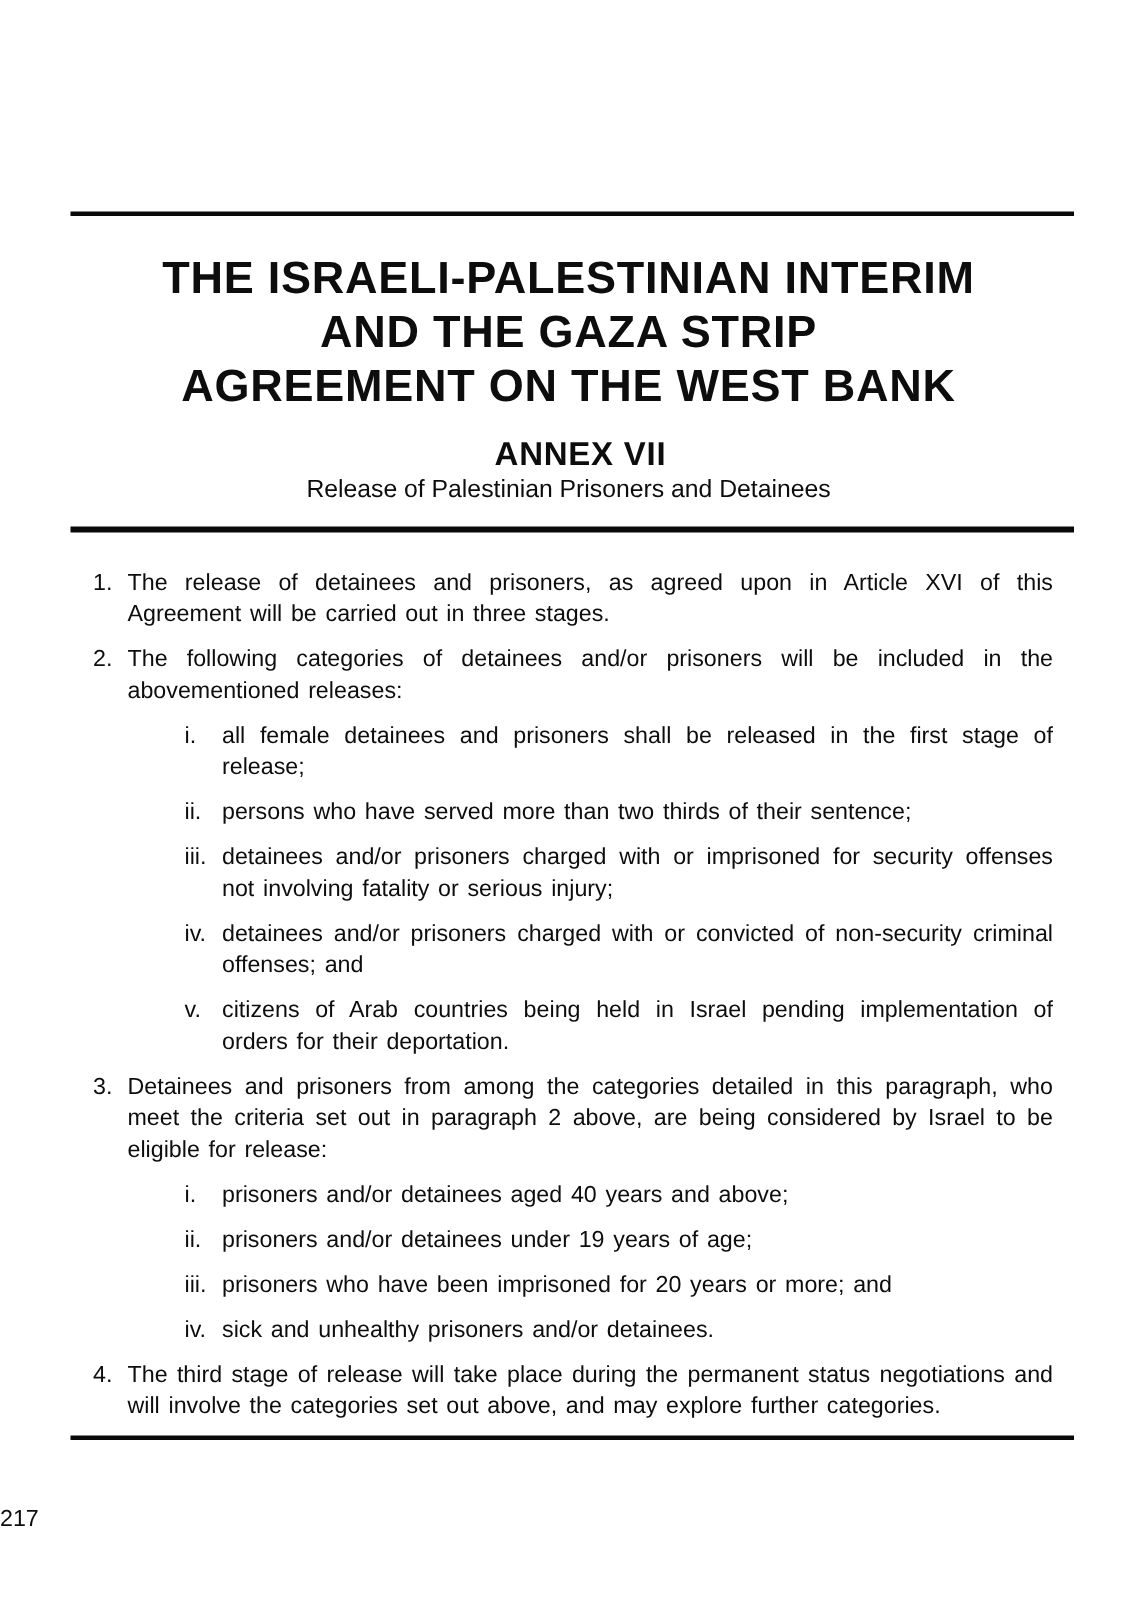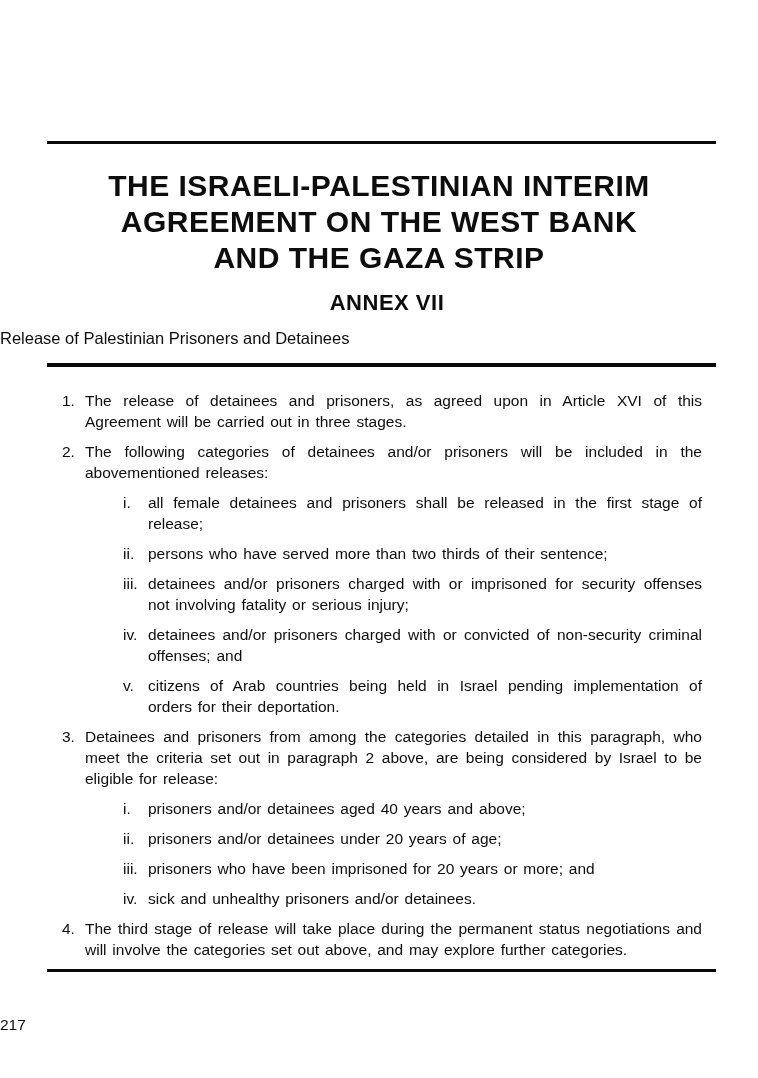--- a/index.html
+++ b/index.html
@@ -38,22 +38,21 @@
 
   h2.annex {
     margin: 13px 0 0 16px;
     text-align: center;
     font-size: 22px;
     line-height: 27px;
     font-weight: bold;
     letter-spacing: 0.5px;
   }
   .subtitle {
-    margin-top: 12px;
-    text-align: left;
+    text-align: center;
     font-size: 16.5px;
     line-height: 20px;
   }
 
   .body {
     margin: 23px 56px 0 62px;
     font-size: 15.5px;
     line-height: 21px;
   }
   .item, .subitem {
@@ -86,22 +85,22 @@
 </style>
 </head>
 <body>
 
 <div class="page">
 
   <div class="rule rule-top"></div>
 
   <h1 class="doc-title">
     <span>THE ISRAELI-PALESTINIAN INTERIM</span>
+    <span>AND THE GAZA STRIP</span>
     <span>AGREEMENT ON THE WEST BANK</span>
-    <span>AND THE GAZA STRIP</span>
   </h1>
 
   <h2 class="annex">ANNEX VII</h2>
 
   <div class="subtitle">Release of Palestinian Prisoners and Detainees</div>
 
   <div class="rule rule-mid"></div>
 
   <div class="body">
 
@@ -141,21 +140,21 @@
       <span class="marker">3.</span>
       <div class="text">Detainees and prisoners from among the categories detailed in this paragraph, who meet the criteria set out in paragraph 2 above, are being considered by Israel to be eligible for release:</div>
     </div>
     <div class="sublist">
       <div class="subitem">
         <span class="marker">i.</span>
         <div class="text">prisoners and/or detainees aged 40 years and above;</div>
       </div>
       <div class="subitem">
         <span class="marker">ii.</span>
-        <div class="text">prisoners and/or detainees under 20 years of age;</div>
+        <div class="text">prisoners and/or detainees under 19 years of age;</div>
       </div>
       <div class="subitem">
         <span class="marker">iii.</span>
         <div class="text">prisoners who have been imprisoned for 20 years or more; and</div>
       </div>
       <div class="subitem">
         <span class="marker">iv.</span>
         <div class="text">sick and unhealthy prisoners and/or detainees.</div>
       </div>
     </div>

